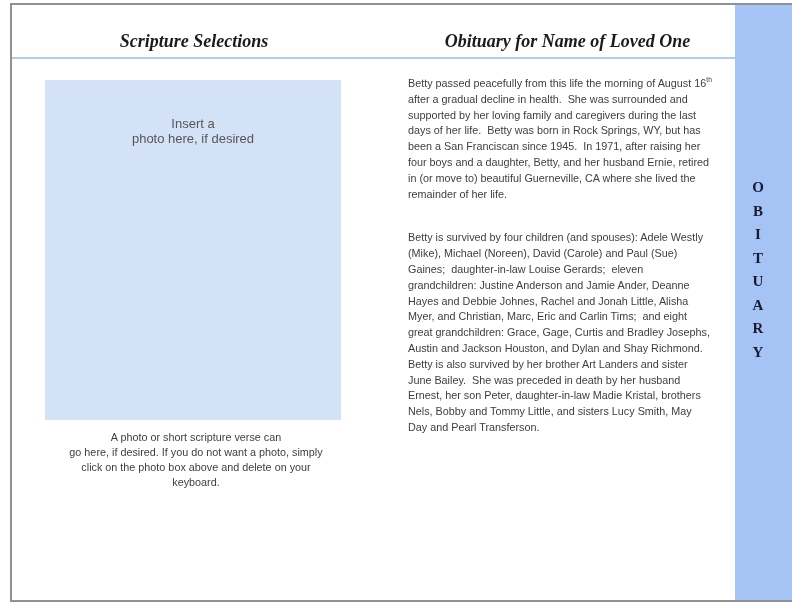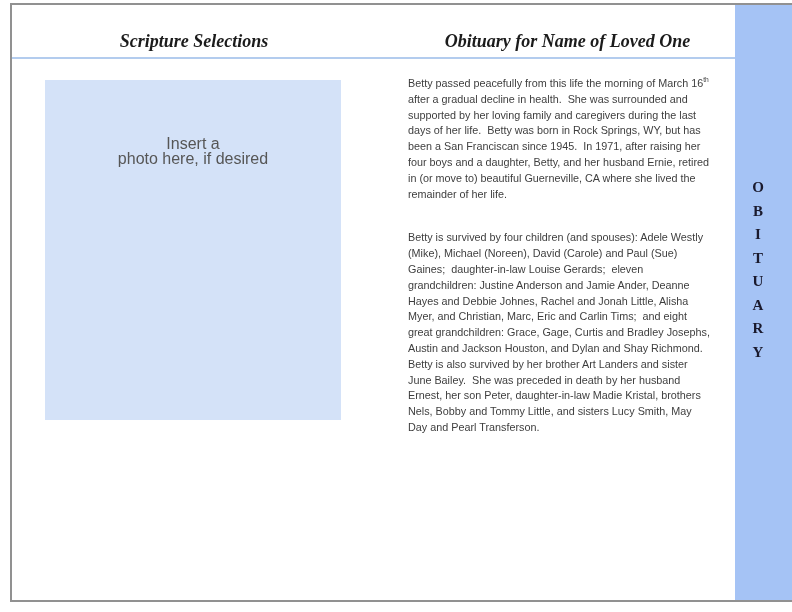--- a/index.html
+++ b/index.html
@@ -38,23 +38,23 @@
     width: 723px; height: 2px;
     background: #b3ccee;
   }
   .photo-box {
     position: absolute;
     left: 45px; top: 80px;
     width: 296px; height: 340px;
     background: #d4e2f8;
   }
   .photo-box-text {
-    padding-top: 56px;
+    padding-top: 36px;
     text-align: center;
-    font-size: 16px;
+    font-size: 13px;
     line-height: 15px;
     color: #565656;
     white-space: pre-wrap;
   }
   .left-notes {
     position: absolute;
     left: 22px; top: 430px;
     width: 348px;
     text-align: center;
     font-size: 10.8px;
@@ -103,24 +103,28 @@
   <div class="panel-title right-title">Obituary for Name of Loved One</div>
 
   <div class="header-underline"></div>
 
   <div class="photo-box">
     <div class="photo-box-text">Insert a
 photo here, if desired</div>
   </div>
 
   <div class="left-notes">
+    <p>A photo or short scripture verse can
+go here, if desired. If you do not want a photo, simply
+click on the photo box above and delete on your
+keyboard.</p>
   </div>
 
   <div class="obituary-text">
-    <p><span>Betty passed peacefully from this life the morning of March 16</span><sup>th</sup><span>
+    <p><span>Betty passed peacefully from this life the morning of August 16</span><sup>th</sup><span>
 after a gradual decline in health.  She was surrounded and
 supported by her loving family and caregivers during the last
 days of her life.  Betty was born in Rock Springs, WY, but has
 been a San Franciscan since 1945.  In 1971, after raising her
 four boys and a daughter, Betty, and her husband Ernie, retired
 in (or move to) beautiful Guerneville, CA where she lived the
 remainder of her life.</span></p>
     <p>Betty is survived by four children (and spouses): Adele Westly
 (Mike), Michael (Noreen), David (Carole) and Paul (Sue)
 Gaines;  daughter-in-law Louise Gerards;  eleven

